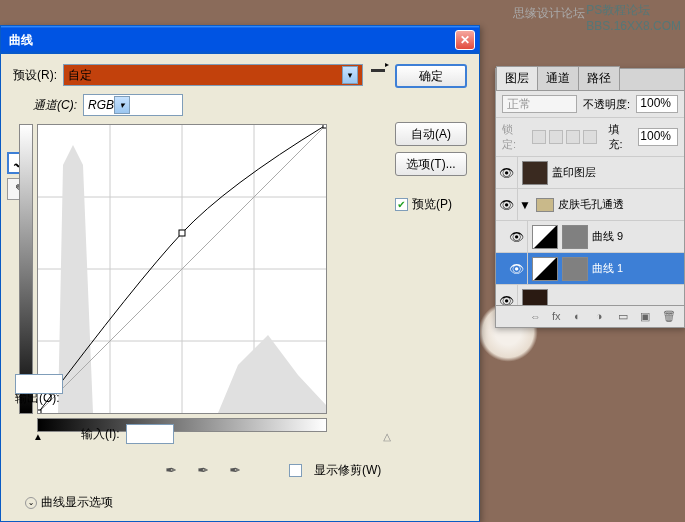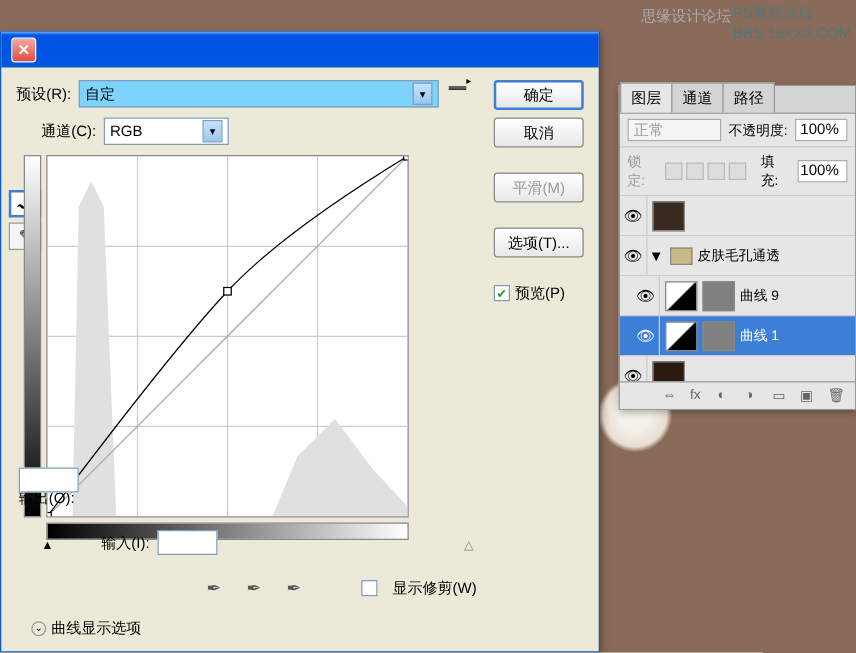--- a/index.html
+++ b/index.html
@@ -7,34 +7,34 @@
 
 .bg-watermark { position: absolute; top: 6px; right: 100px; color: #aaa; font-size: 14px; text-align: right; line-height: 1.3; z-index: 1; }
 .bg-watermark2 { position: absolute; top: 2px; right: 4px; color: #577; font-size: 11px; text-align: left; z-index: 1; }
 
 
 .dialog { position: absolute; left: 0; top: 25px; width: 480px; height: 497px; background: #ece9d8; border: 1px solid #0a5bc4; box-shadow: 2px 2px 6px rgba(0,0,0,0.3); z-index: 100; }
 .titlebar { height: 28px; background: linear-gradient(to bottom, #3d95ff 0%, #0054e3 8%, #0054e3 85%, #0a5bc4 100%); display: flex; align-items: center; padding: 0 4px 0 8px; }
 .titlebar-text { color: #fff; font-weight: bold; flex: 1; }
 .close-btn { width: 20px; height: 20px; background: linear-gradient(to bottom, #f5a89f, #e24b3e); border: 1px solid #fff; border-radius: 3px; display: flex; align-items: center; justify-content: center; color: #fff; font-weight: bold; cursor: pointer; }
 
-.dialog-body { padding: 10px 12px; display: flex; gap: 20px; }
+.dialog-body { padding: 10px 12px; display: flex; gap: 8px; }
 .left-col { flex: 1; }
 .right-col { width: 72px; display: flex; flex-direction: column; gap: 6px; }
 
 .row { display: flex; align-items: center; gap: 6px; margin-bottom: 8px; }
 .label { white-space: nowrap; }
 
-.preset-select { flex: 1; height: 22px; border: 1px solid #7f9db9; background: #7dd3fc; padding: 0 4px; display: flex; align-items: center; justify-content: space-between; }
+.preset-select { flex: 1; height: 22px; border: 1px solid #7f9db9; background: #c2410c; padding: 0 4px; display: flex; align-items: center; justify-content: space-between; }
 .dropdown-arrow { width: 16px; height: 18px; background: linear-gradient(#c6e2ff,#9bc6f0); border: 1px solid #7f9db9; display: flex; align-items: center; justify-content: center; font-size: 9px; }
 .menu-icon { width: 18px; height: 18px; display: flex; flex-direction: column; justify-content: space-around; padding: 3px 2px; }
 .menu-icon div { height: 1px; background: #333; }
 .menu-icon::after { content: "▸"; position: relative; left: 14px; top: -12px; font-size: 8px; }
 
-.channel-select { width: 100px; height: 22px; border: 1px solid #7f9db9; background: #fff; padding: 0 4px; display: flex; align-items: center; justify-content: space-between; }
+.channel-select { width: 100px; height: 22px; border: 1px solid #7f9db9; background: #fff; padding: 0 4px; display: flex; align-items: center; }
 
 .curve-area { position: relative; margin-left: 24px; }
 .tool-icons { position: absolute; left: -30px; top: 28px; display: flex; flex-direction: column; gap: 4px; }
 .tool-icon { width: 26px; height: 22px; border: 1px solid #999; background: #f5f5f5; display: flex; align-items: center; justify-content: center; }
 .tool-icon.active { background: #fff; border: 2px solid #3d7fd6; }
 
 .curve-box { position: relative; width: 290px; height: 290px; border: 1px solid #888; background: #fff; }
 .curve-box .grid line { stroke: #ccc; stroke-width: 1; }
 .curve-box .histogram { fill: #e0e0e0; }
 .curve-box .curve-line { stroke: #000; stroke-width: 1; fill: none; }
@@ -94,40 +94,41 @@
 </div>
 <div class="bg-watermark2">
   <div>PS教程论坛</div>
   <div>BBS.16XX8.COM</div>
 </div>
 
 <div class="bg-fingers"></div>
 
 <div class="dialog">
   <div class="titlebar">
+    <span class="titlebar-text">曲线</span>
     <div class="close-btn">
       <span>✕</span>
     </div>
   </div>
   <div class="dialog-body">
     <div class="left-col">
       <div class="row">
         <span class="label">预设(R):</span>
         <div class="preset-select">
           <span>自定</span>
           <div class="dropdown-arrow">▾</div>
         </div>
         <div class="menu-icon">
             <div></div>
             <div></div>
             <div></div>
           </div>
       </div>
 
-      <div class="row" style="padding-left:20px;">
+      <div class="row" style="padding-left:20px;font-style:italic;">
         <span class="label">通道(C):</span>
         <div class="channel-select">
           <span>RGB</span>
           <div class="dropdown-arrow">▾</div>
         </div>
       </div>
 
       <div class="curve-area">
         <div class="tool-icons">
           <div class="tool-icon active">〰</div>
@@ -179,24 +180,23 @@
       </div>
 
       <div class="expand-row" style="position:absolute; left:24px; top:454px;">
         <span class="expand-chevron">⌄</span>
         <span>曲线显示选项</span>
       </div>
     </div>
 
     <div class="right-col">
       <div class="btn primary">确定</div>
-      <div class="btn">取消</div>
       <div style="height:8px;"></div>
-      <div class="btn" style="color:#999;">平滑(M)</div>
       <div style="height:8px;"></div>
+      <div class="btn">自动(A)</div>
       <div class="btn">选项(T)...</div>
       <div style="height:8px;"></div>
       <div style="display:flex;align-items:center;gap:4px;">
         <span class="checkbox">✔</span>
         <span>预览(P)</span>
       </div>
     </div>
   </div>
 </div>
 
@@ -221,20 +221,21 @@
     </div>
     <span style="flex:1"></span>
     <span style="font-size:11px;">填充:</span>
     <div class="pct-input">100%</div>
   </div>
 
   <div class="layer-list">
     <div class="layer-item">
       <div class="layer-eye">👁</div>
       <div class="layer-thumb" style="background:#3a2a20;"></div>
+      <span class="layer-name">盖印图层</span>
     </div>
     <div class="layer-item">
       <div class="layer-eye">👁</div>
       <span class="group-arrow">▼</span>
       <div class="folder-ic"></div>
       <span class="layer-name">皮肤毛孔通透</span>
     </div>
     <div class="layer-item" style="padding-left:10px;">
       <div class="layer-eye">👁</div>
       <div class="layer-thumb curves"></div>

